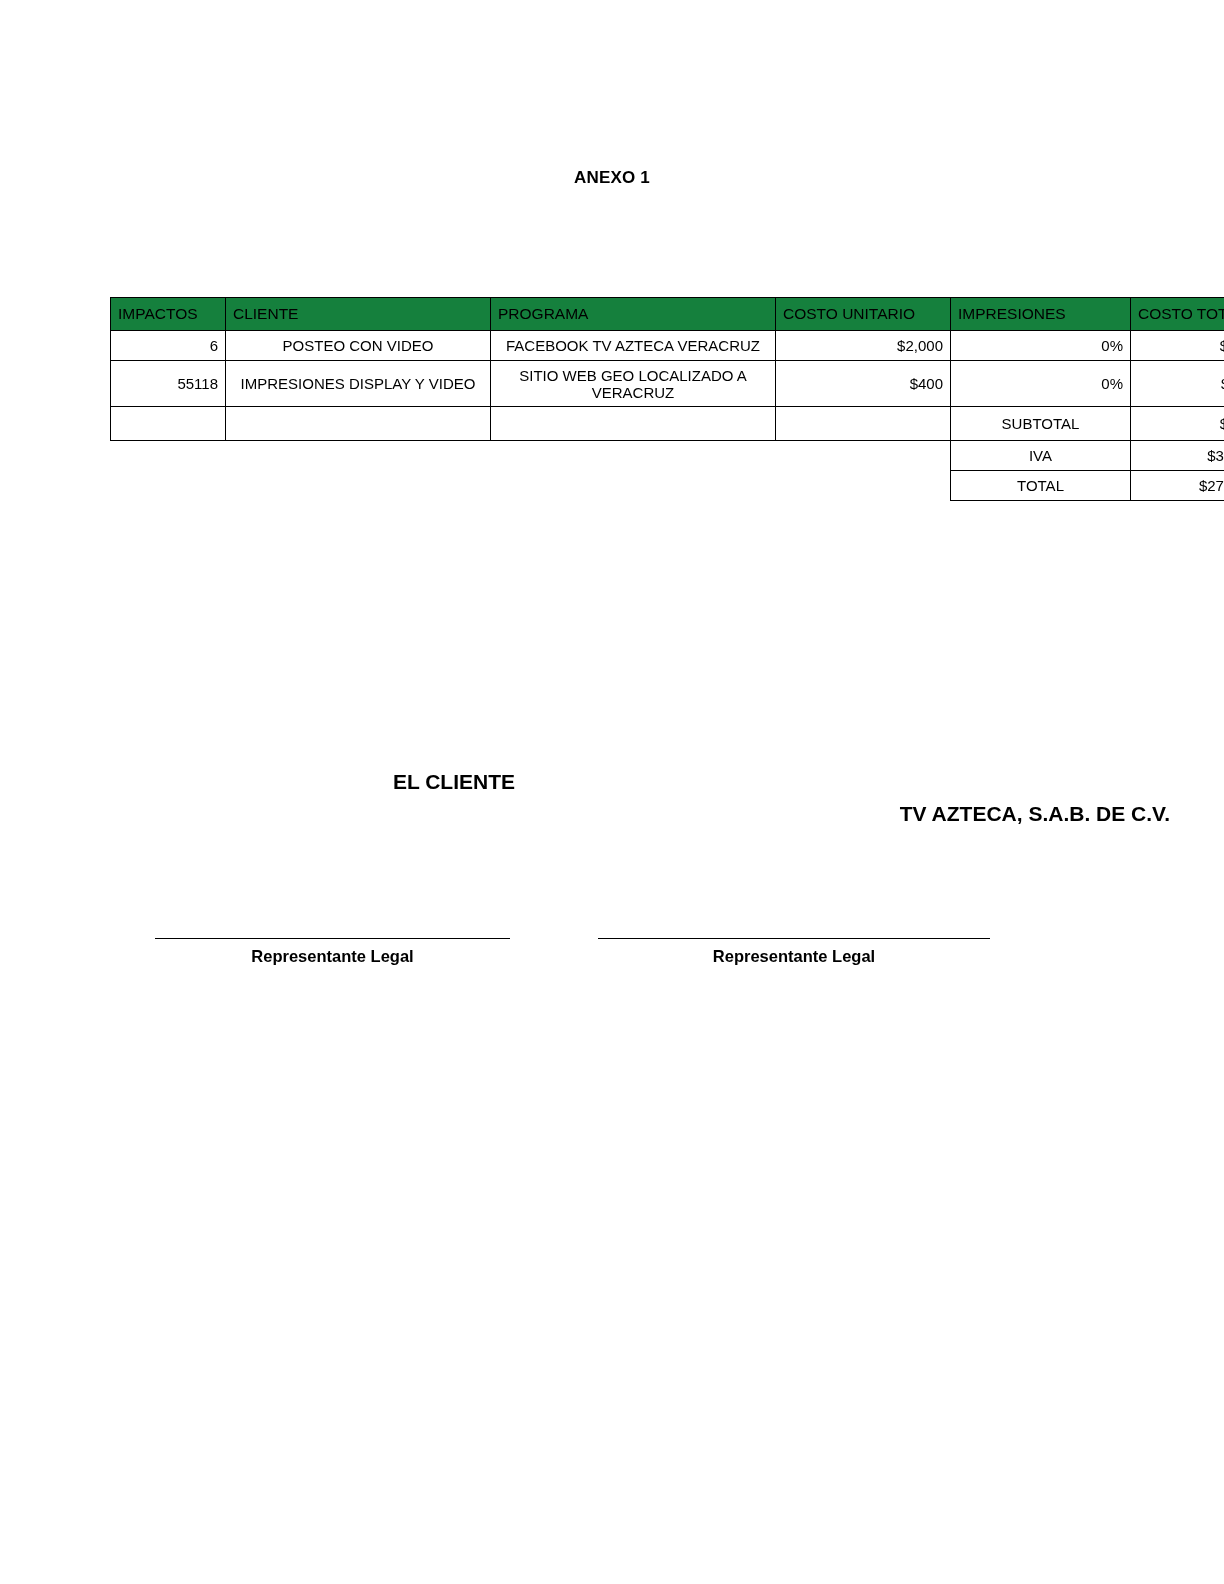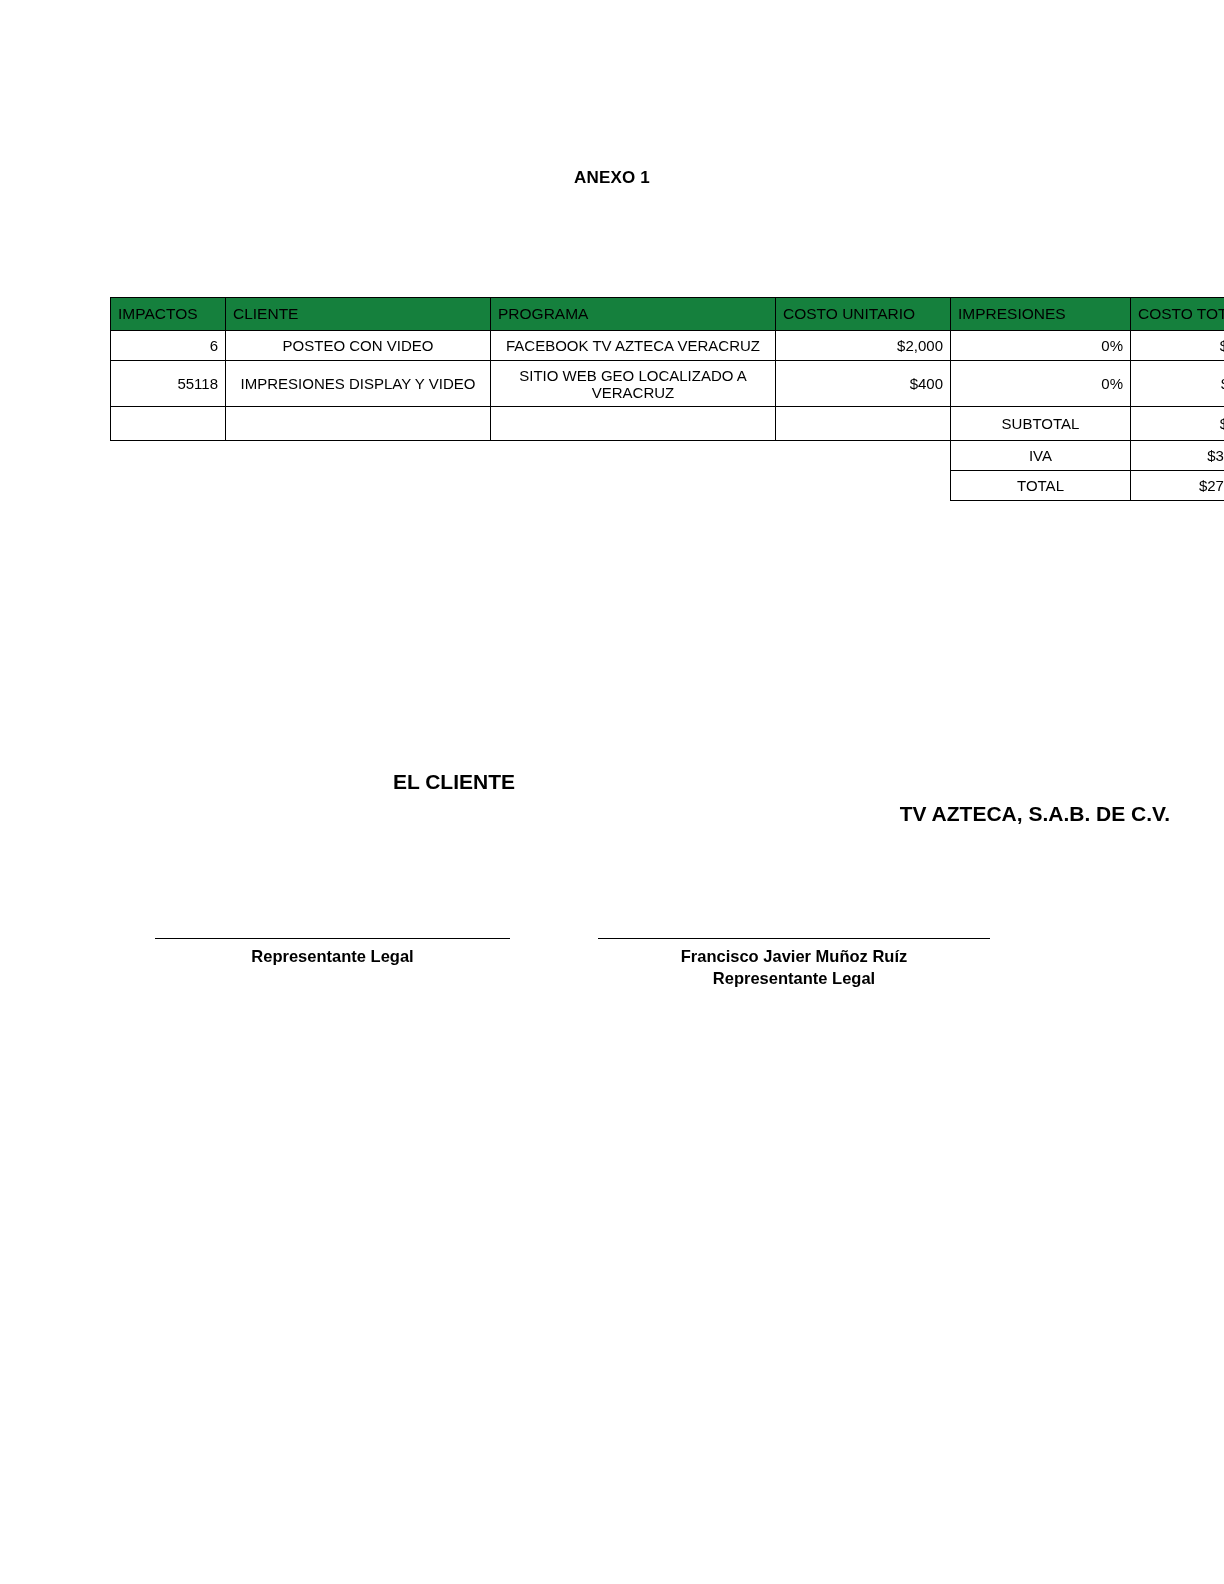--- a/index.html
+++ b/index.html
@@ -178,18 +178,17 @@
     <div class="sig-head left">EL CLIENTE</div>
     <div class="sig-head right">TV AZTECA, S.A.B. DE C.V.</div>
 
     <div class="sig-block left">
       <div class="sig-line"></div>
       <div>Representante Legal</div>
     </div>
 
     <div class="sig-block right">
       <div class="sig-line"></div>
-      <div>Francisco Javier Muñoz Ruíz</div>
       <div>Representante Legal</div>
     </div>
   </div>
 
 </div>
 
 </body></html>

